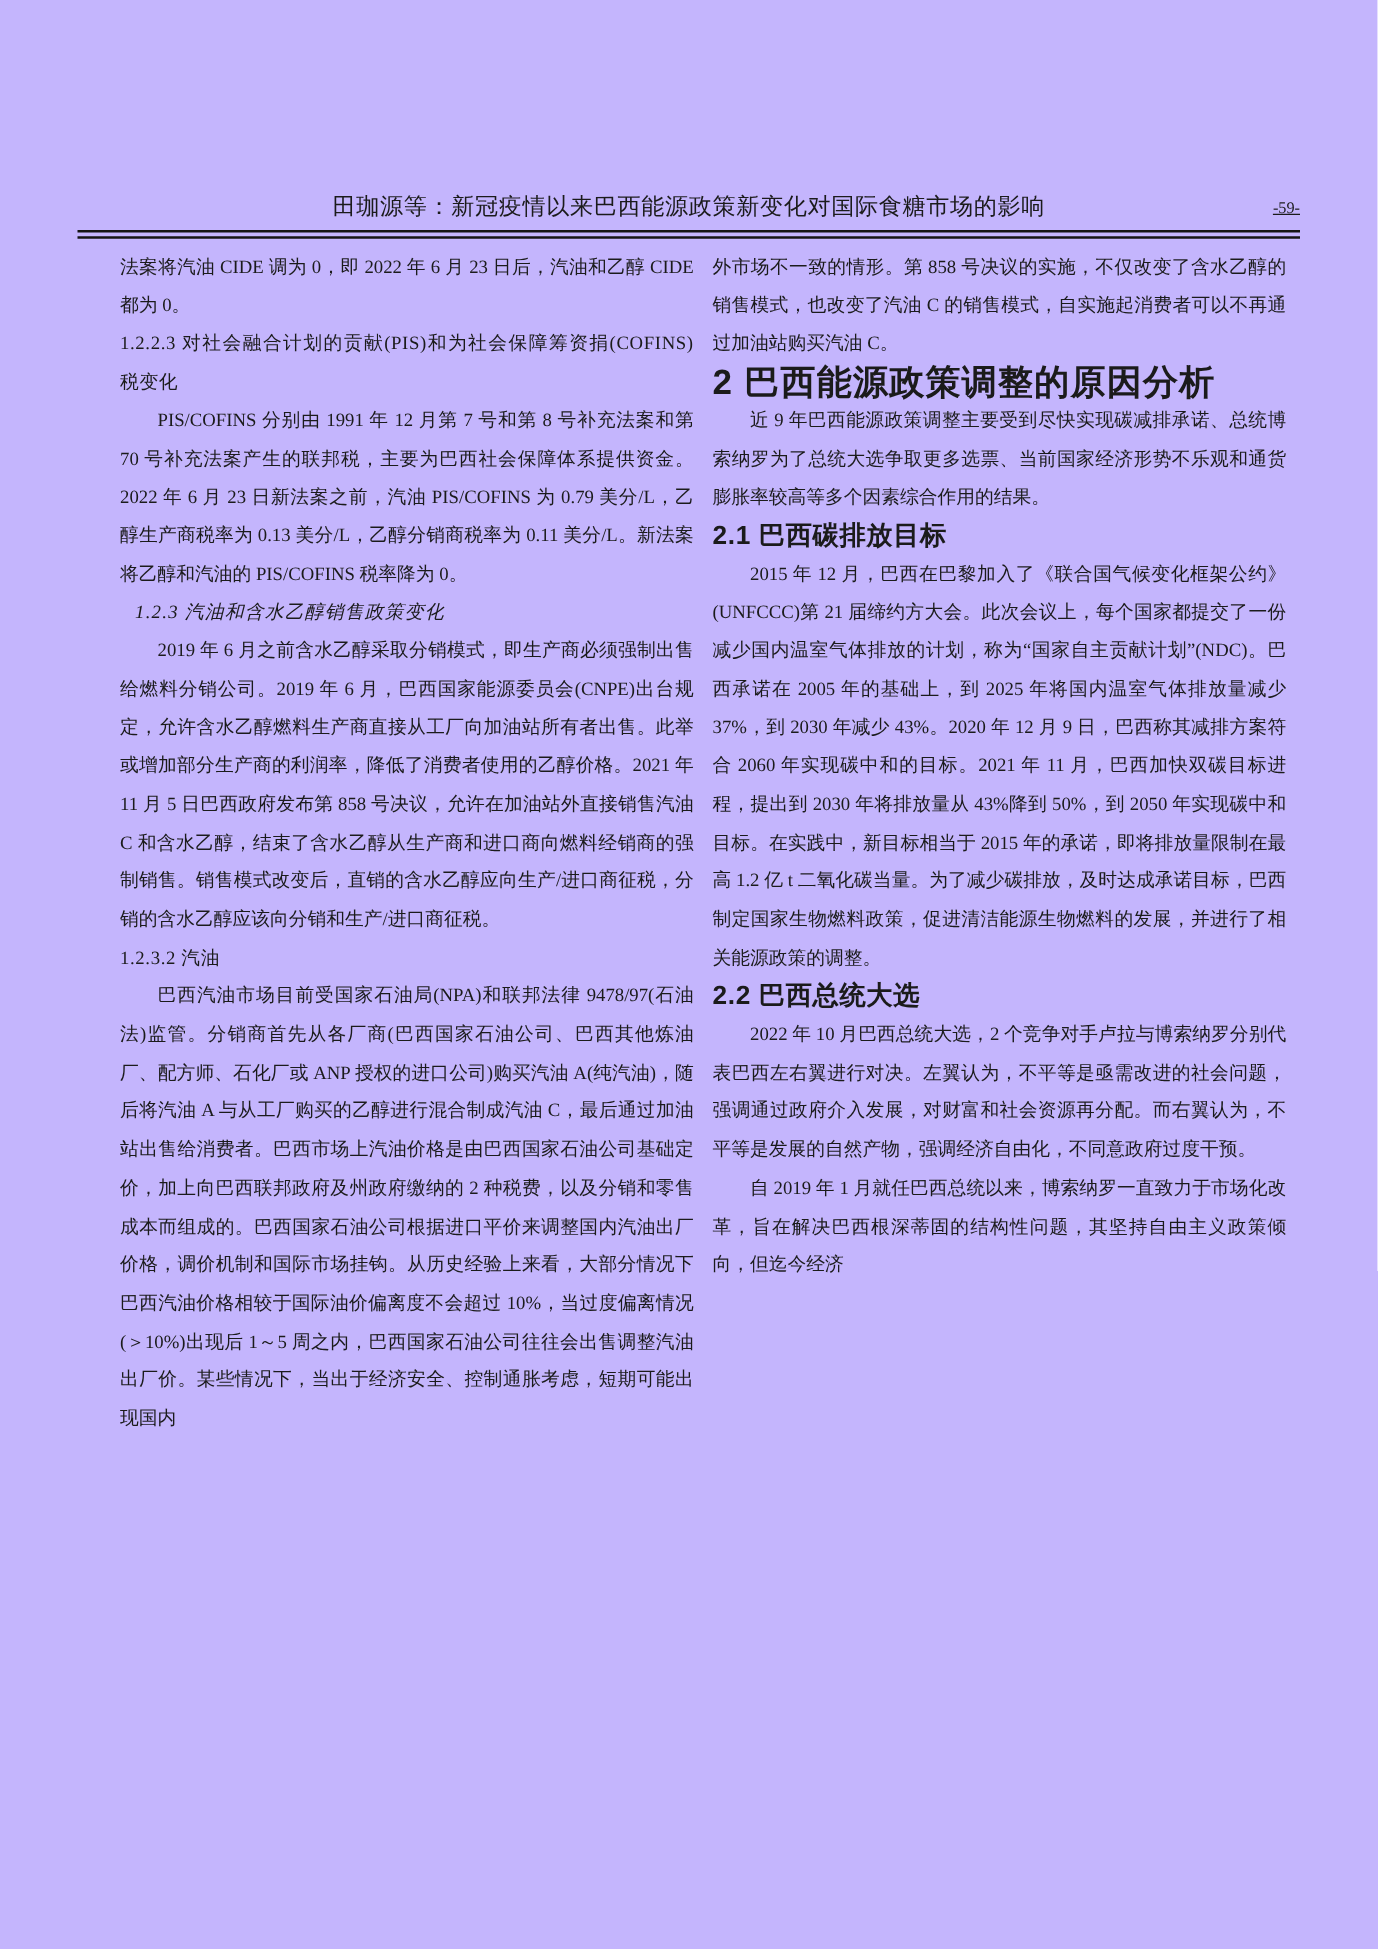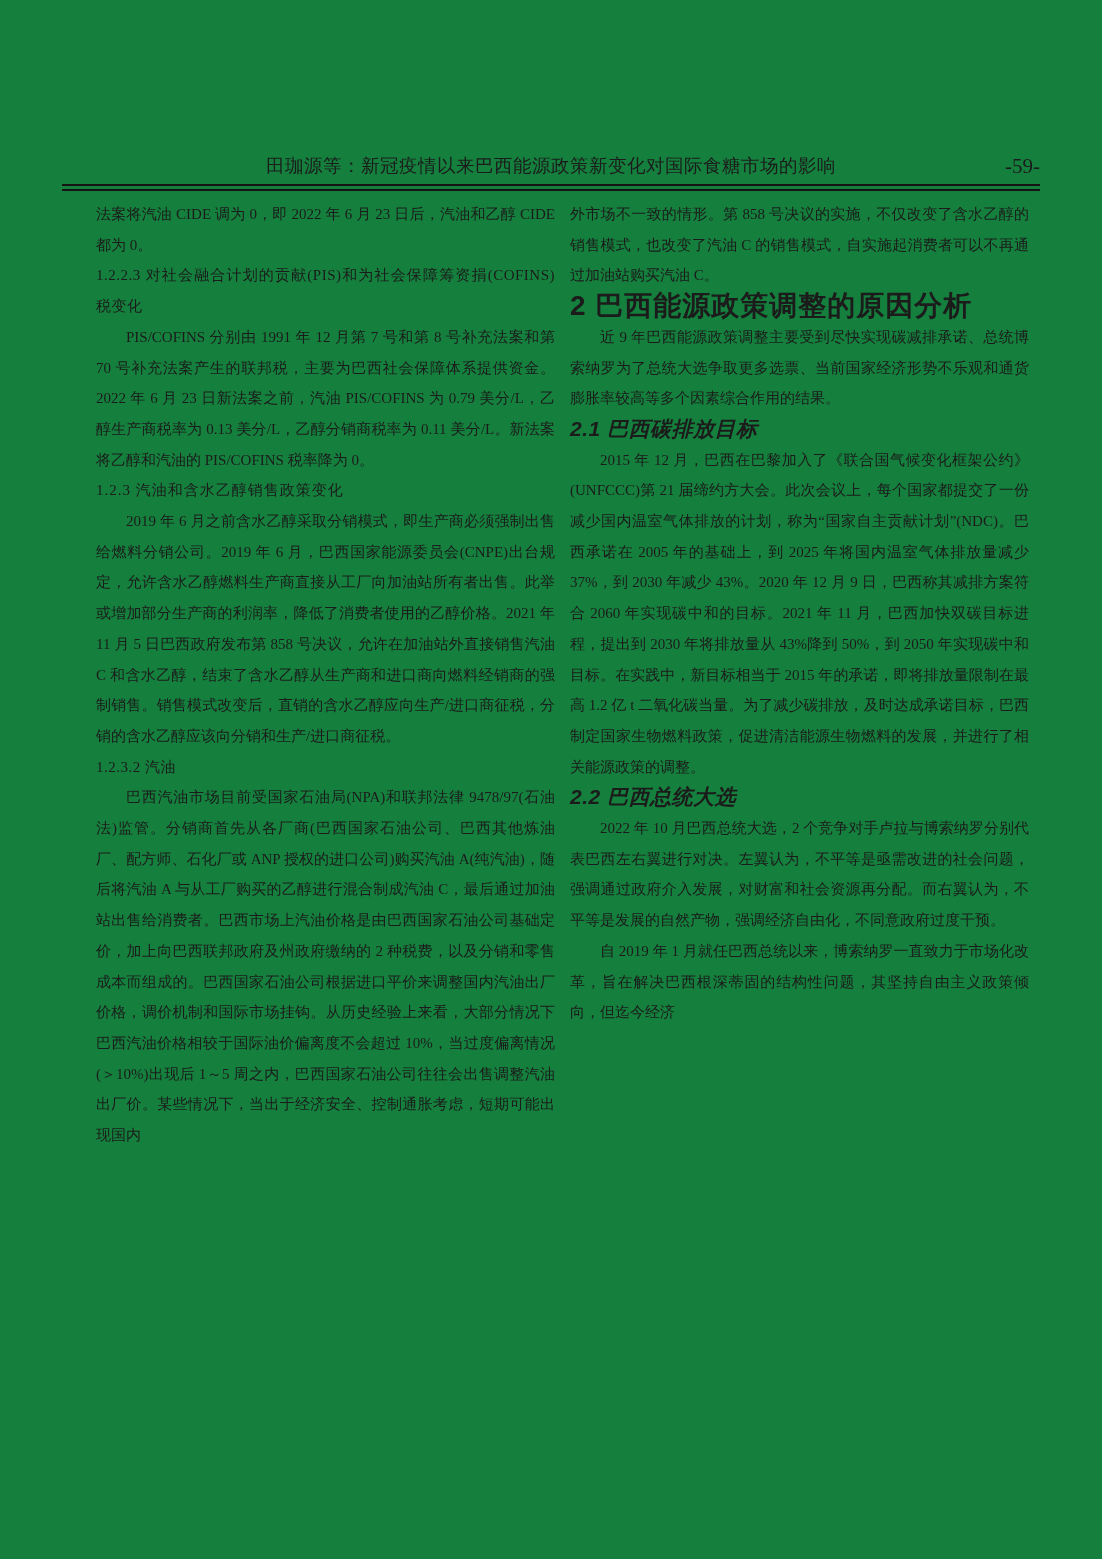--- a/index.html
+++ b/index.html
@@ -1,20 +1,20 @@
 <!DOCTYPE html>
 <html lang="zh"><head>
 <meta charset="utf-8">
 <style>
   html, body { margin: 0; padding: 0; background: #ffffff; }
   .page {
     position: relative;
     width: 1102px;
     height: 1559px;
-    background: #15803d;
+    background: #c4b5fd;
     font-family: "Liberation Serif", "DejaVu Serif", serif;
     color: #1b1b1b;
     overflow: hidden;
   }
   .running-header {
     position: absolute;
     top: 153px;
     left: 62px;
     width: 978px;
     height: 26px;
@@ -23,22 +23,23 @@
   }
   .running-title {
     display: block;
     text-align: center;
     letter-spacing: 0.5px;
   }
   .page-number {
     position: absolute;
     top: 0;
     right: 0;
-    font-size: 21px;
+    font-size: 13px;
     line-height: 26px;
+    text-decoration: underline;
   }
   .header-rule {
     position: absolute;
     top: 184px;
     left: 62px;
     width: 978px;
     height: 3px;
     border-top: 2.5px solid #141414;
     border-bottom: 2px solid #141414;
   }
@@ -55,37 +56,38 @@
     flex: 0 0 459px;
   }
   .blk {
     font-size: 15px;
     line-height: 30.7px;
     text-align: justify;
     text-justify: inter-character;
   }
   .blk.para { text-indent: 2em; }
   .blk.h3kai {
+    font-style: italic;
     letter-spacing: 1px;
+    margin-left: 12px;
   }
   .blk.h4 { letter-spacing: 0.5px; }
   .blk.h1 {
     font-family: "Liberation Sans", "DejaVu Sans", sans-serif;
     font-weight: bold;
     font-size: 28px;
     letter-spacing: 1px;
     text-align: left;
   }
   .blk.h2 {
     font-family: "Liberation Sans", "DejaVu Sans", sans-serif;
     font-weight: bold;
     font-size: 21px;
     letter-spacing: 0.5px;
     text-align: left;
-    font-style: italic;
   }
 </style>
 </head>
 <body>
 
 <div class="page">
 
   <div class="running-header">
     <span class="running-title">田珈源等：新冠疫情以来巴西能源政策新变化对国际食糖市场的影响</span>
     <span class="page-number">-59-</span>

